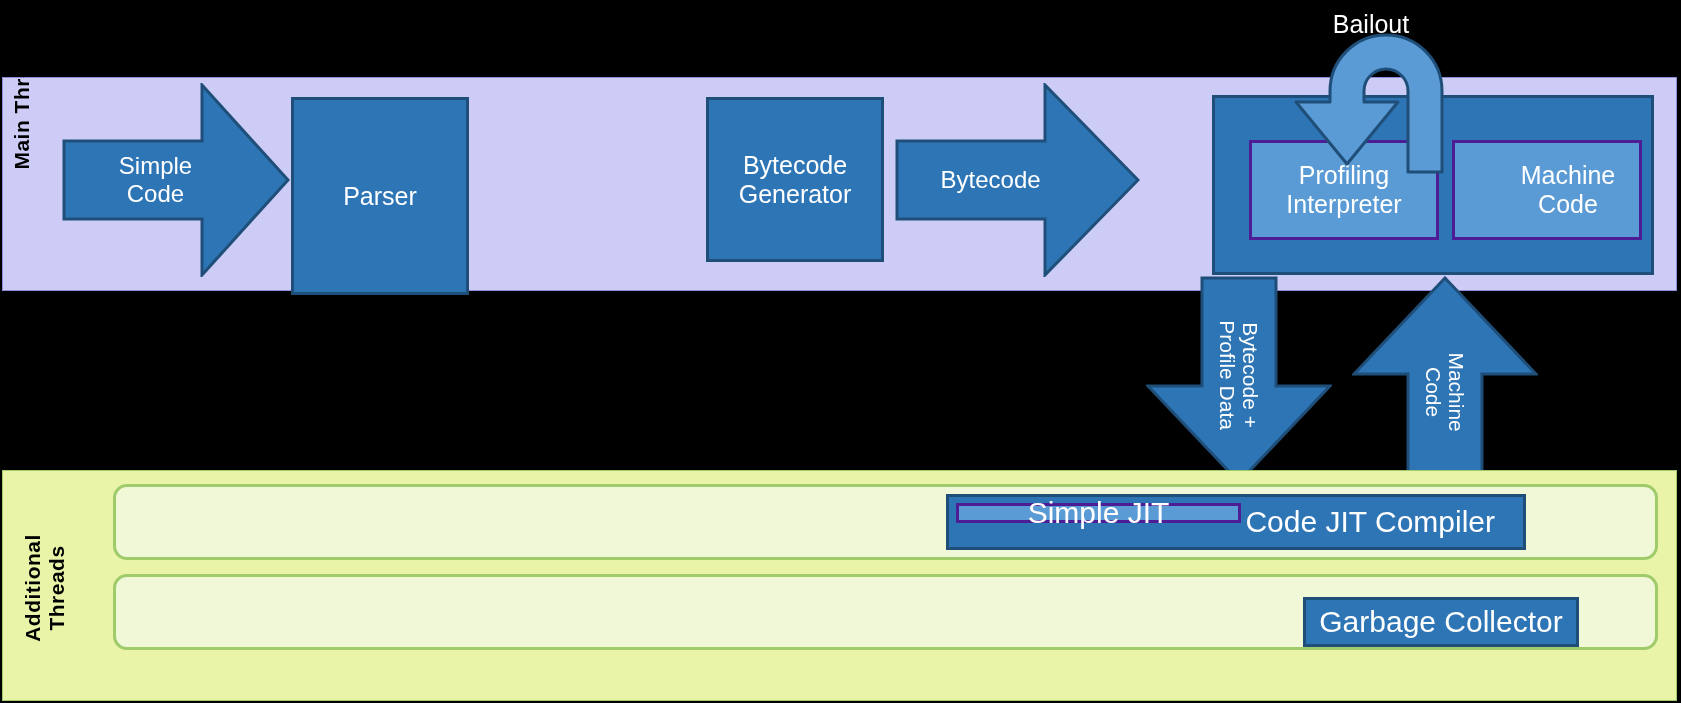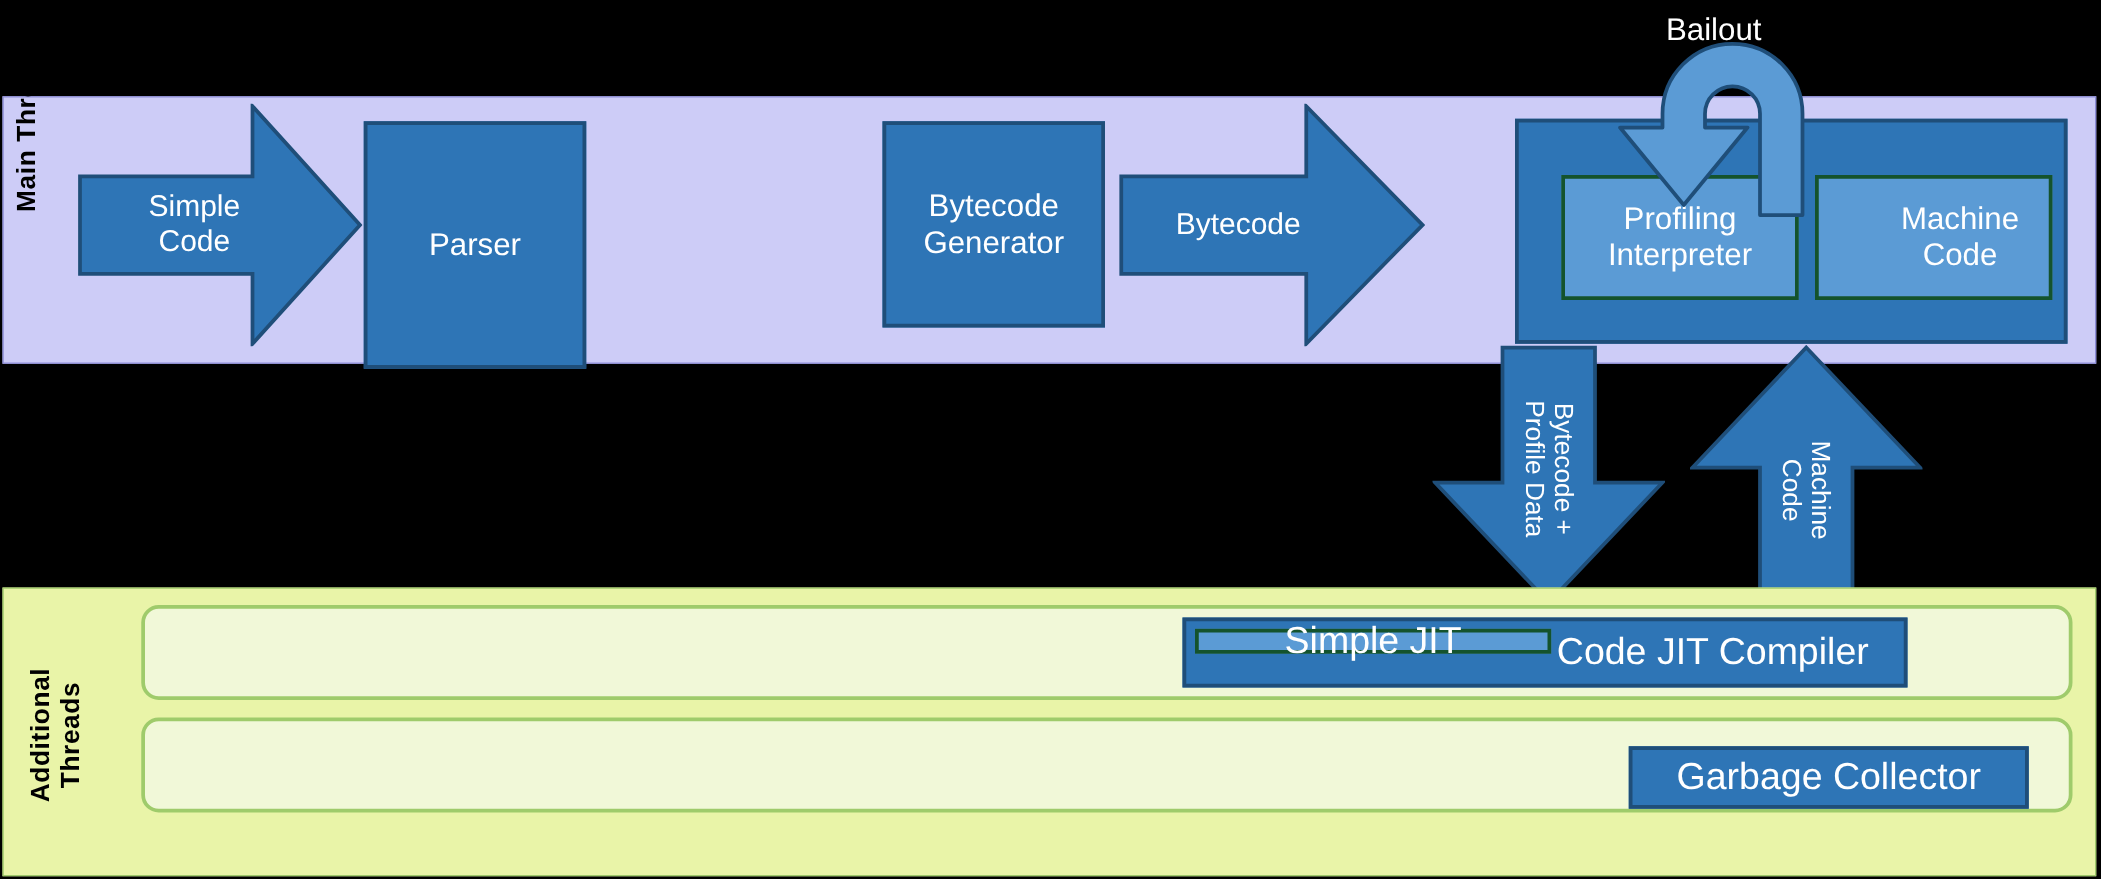--- a/index.html
+++ b/index.html
@@ -56,21 +56,21 @@
   .varrow svg{display:block;}
   .varrow .vlbl{
     position:absolute;left:0;top:0;right:0;bottom:0;
     display:flex;align-items:center;justify-content:center;
     color:#fff;font-size:21px;line-height:1.1;text-align:center;
     pointer-events:none;
   }
 
   
   .lbox{
-    position:absolute;background:#5B9BD5;border:3px solid #14532d;
+    position:absolute;background:#5B9BD5;border:3px solid #4c1d95;
     box-sizing:border-box;color:#fff;display:flex;align-items:center;
     justify-content:center;text-align:center;line-height:1.15;font-size:25px;
   }
 
   
   .lane{
     position:absolute;background:#F1F8D8;border:3px solid #9FCB6B;
     border-radius:14px;box-sizing:border-box;
   }
 
@@ -178,17 +178,17 @@
               padding-right:28px;font-size:30px;">
     <span>Code JIT Compiler</span>
   </div>
 
   <div class="lbox" style="left:956px;top:503px;width:285px;height:20px;font-size:30px;">
     <span>Simple JIT</span>
   </div>
 
   <div class="lane" style="left:113px;top:574px;width:1545px;height:76px;"></div>
 
-  <div class="pbox" style="left:1303px;top:597px;width:320px;height:50px;font-size:30px;">
+  <div class="pbox" style="left:1303px;top:597px;width:276px;height:50px;font-size:30px;">
     <span>Garbage Collector</span>
   </div>
 
 </div>
 
 </body></html>

